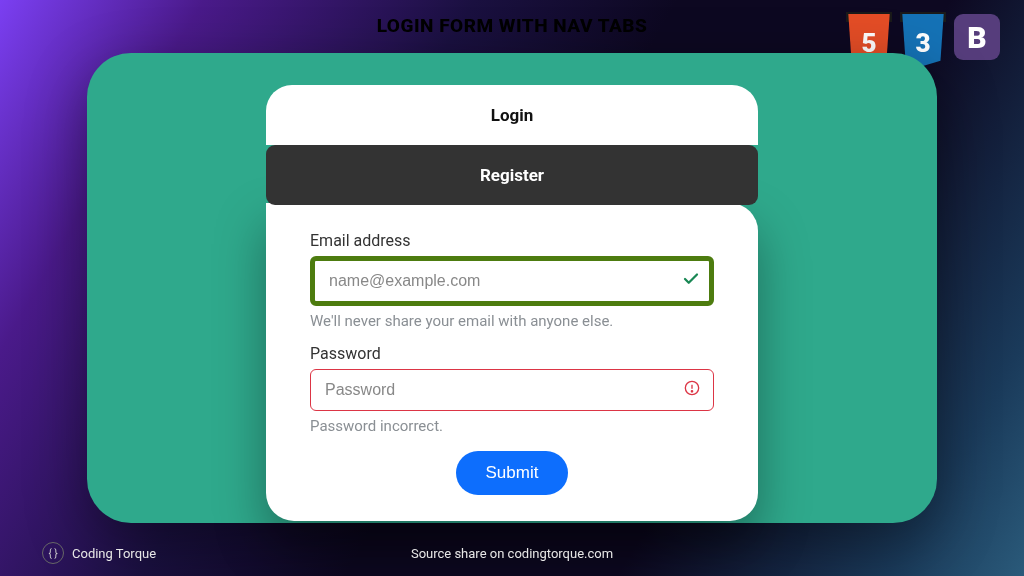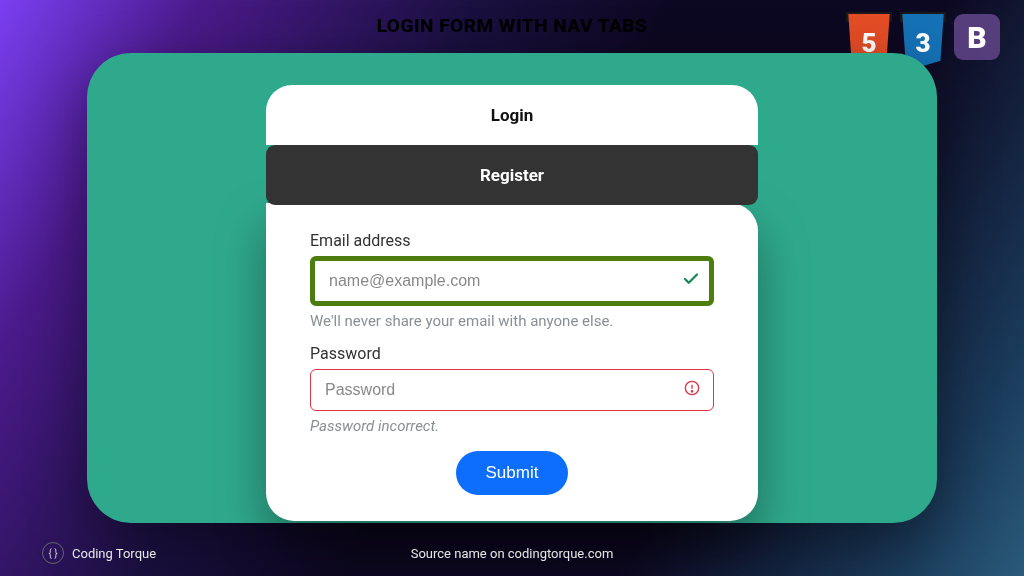--- a/index.html
+++ b/index.html
@@ -188,21 +188,20 @@
 }
 .help-text {
   color: #8a8f94;
   font-size: 15px;
   margin-bottom: 14px;
 }
 .error-text {
   color: #8a8f94;
   font-size: 15px;
   margin-bottom: 16px;
-  font-style: italic;
 }
 .submit-row {
   display: flex;
   justify-content: center;
 }
 .submit-btn {
   background: #0d6efd;
   color: #fff;
   border: none;
   padding: 12px 30px;
@@ -301,14 +300,14 @@
       </div>
     </div>
   </div>
 </div>
 
 <div class="footer">
   <div class="brand">
     <div class="brand-icon">{ }</div>
     <span>Coding Torque</span>
   </div>
-  <div class="source">Source name on codingtorque.com</div>
+  <div class="source">Source share on codingtorque.com</div>
 </div>
 
 </body></html>

